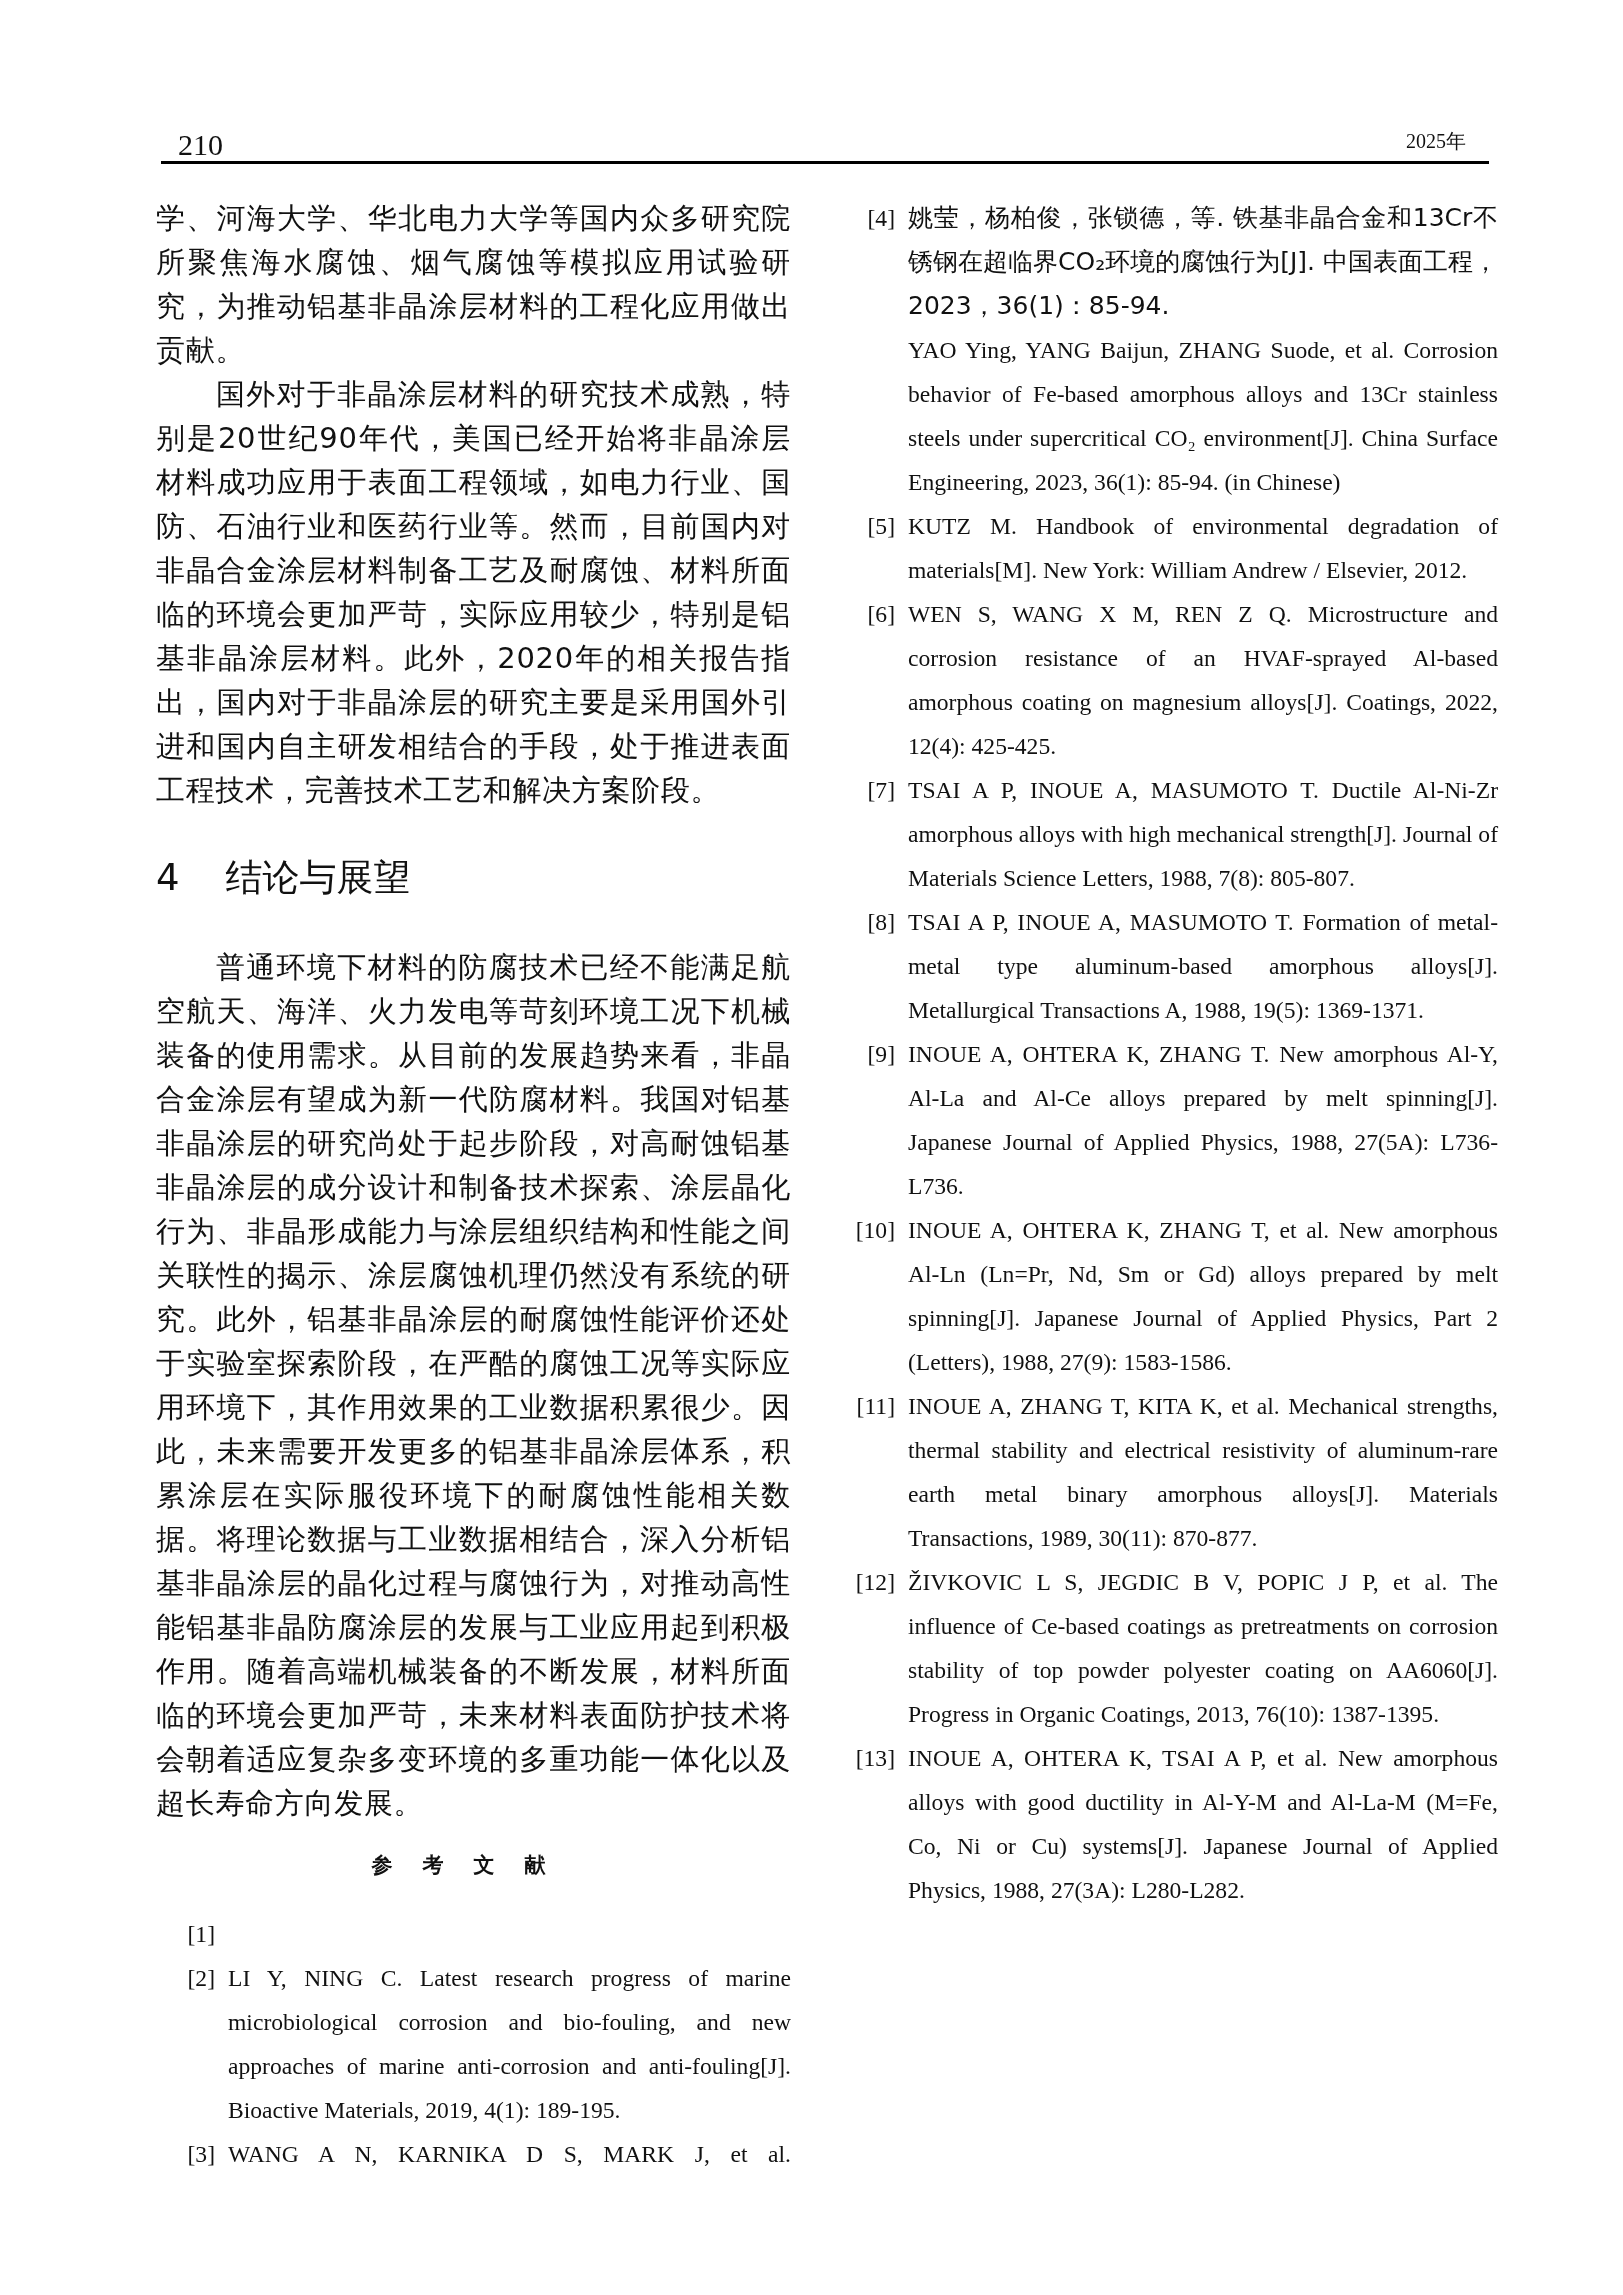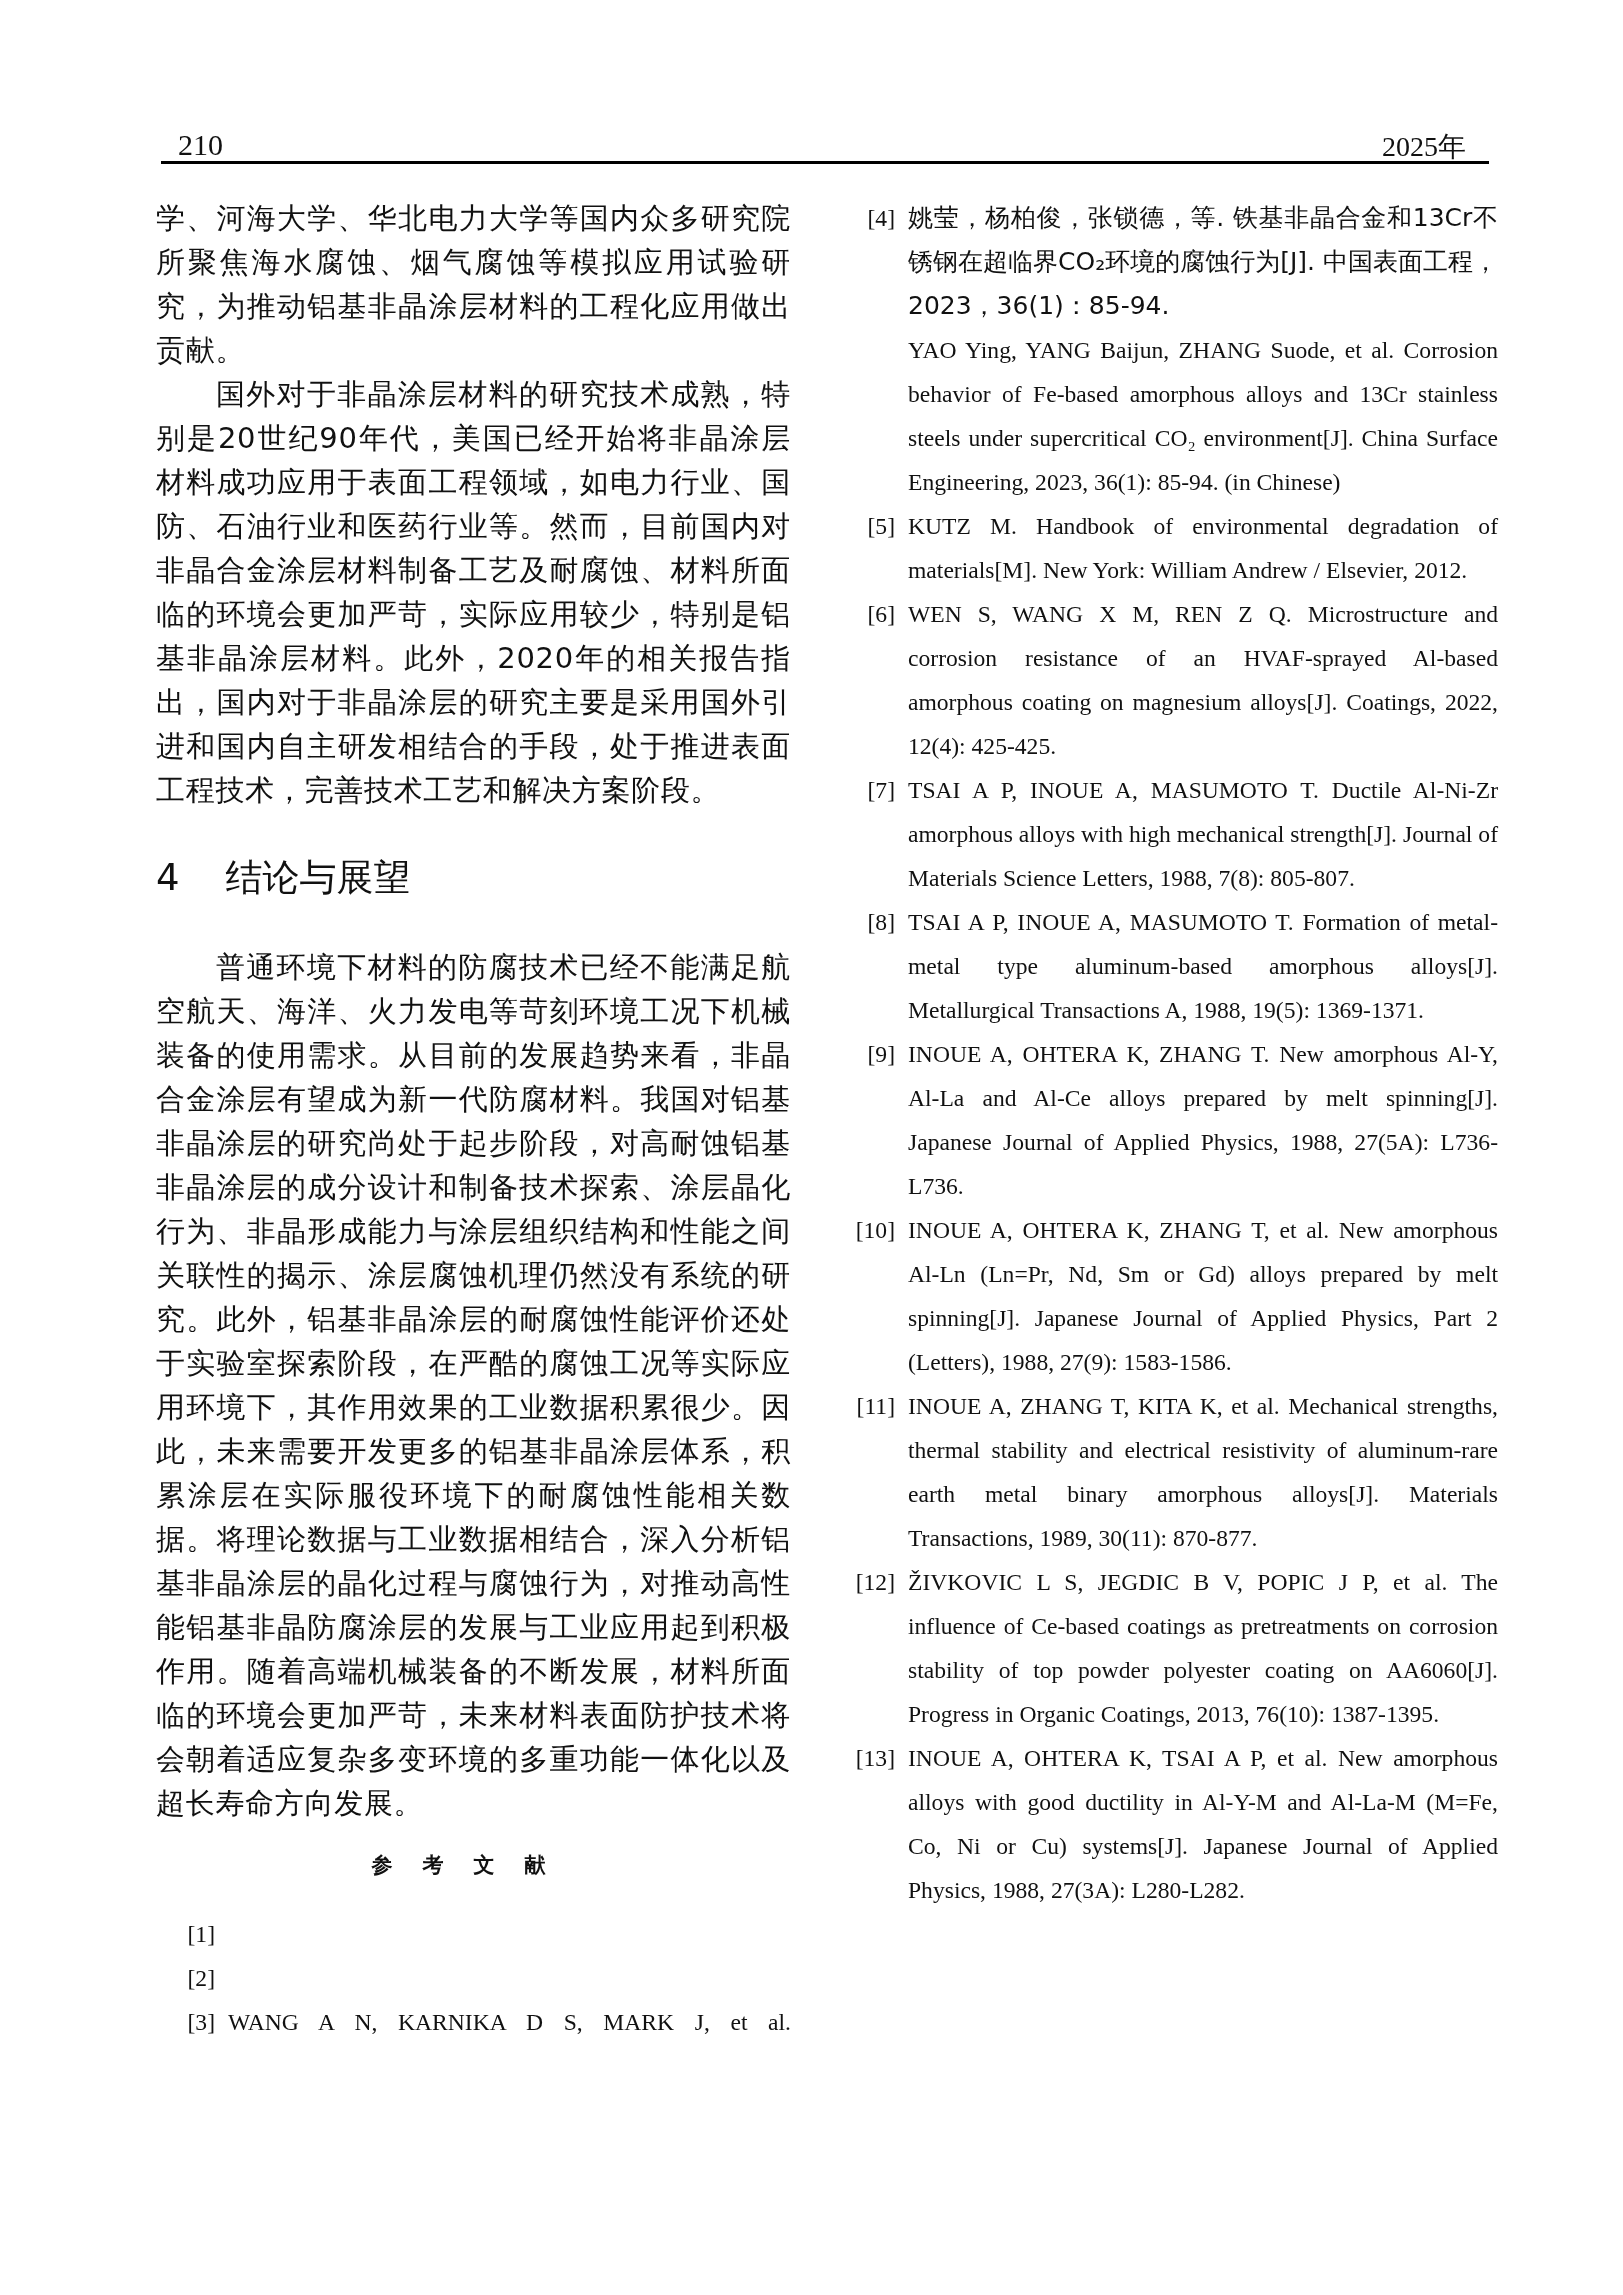--- a/index.html
+++ b/index.html
@@ -6,21 +6,21 @@
   body {
     width: 1623px; height: 2295px; position: relative; overflow: hidden;
     font-family: "Liberation Serif", "DejaVu Serif", serif; color: #111111;
   }
   .header {
     position: absolute; left: 157px; top: 124px; width: 1335px; height: 37px;
   }
   .header .page-no { position: absolute; left: 21px; top: 3.9px; font-size: 30px; }
   .header .journal { position: absolute; left: 0; right: 0; top: 5.2px; text-align: center;
     font-size: 22px; font-weight: bold; letter-spacing: 25px; font-family: "DejaVu Sans", sans-serif; }
-  .header .year { position: absolute; right: 26px; top: 3.9px; font-size: 28px; }
+  .header .year { position: absolute; right: 26px; top: 3.9px; font-size: 20px; }
   .header-rule { position: absolute; left: 161px; top: 161px; width: 1328px; height: 3.3px; background: #000; }
 
   .col { position: absolute; top: 196px; }
   .col-left { left: 156px; width: 635px; }
   .col-right { left: 844px; width: 654px; }
 
   .cn-para {
     font-family: "DejaVu Sans", sans-serif; font-size: 29px; line-height: 44px;
     text-align: justify; margin: 0; letter-spacing: 0.7px;
   }
@@ -63,20 +63,21 @@
 
   <p class="cn-para indent">普通环境下材料的防腐技术已经不能满足航空航天、海洋、火力发电等苛刻环境工况下机械装备的使用需求。从目前的发展趋势来看，非晶合金涂层有望成为新一代防腐材料。我国对铝基非晶涂层的研究尚处于起步阶段，对高耐蚀铝基非晶涂层的成分设计和制备技术探索、涂层晶化行为、非晶形成能力与涂层组织结构和性能之间关联性的揭示、涂层腐蚀机理仍然没有系统的研究。此外，铝基非晶涂层的耐腐蚀性能评价还处于实验室探索阶段，在严酷的腐蚀工况等实际应用环境下，其作用效果的工业数据积累很少。因此，未来需要开发更多的铝基非晶涂层体系，积累涂层在实际服役环境下的耐腐蚀性能相关数据。将理论数据与工业数据相结合，深入分析铝基非晶涂层的晶化过程与腐蚀行为，对推动高性能铝基非晶防腐涂层的发展与工业应用起到积极作用。随着高端机械装备的不断发展，材料所面临的环境会更加严苛，未来材料表面防护技术将会朝着适应复杂多变环境的多重功能一体化以及超长寿命方向发展。</p>
 
   <div class="refs-title">参考文献</div>
 
   <div class="ref">
     <span class="num">[1]</span>
   </div>
   <div class="ref">
     <span class="num">[2]</span>
+    <span class="body">LI Y, NING C. Latest research progress of marine microbiological corrosion and bio-fouling, and new approaches of marine anti-corrosion and anti-fouling[J]. Bioactive Materials, 2019, 4(1): 189-195.</span>
   </div>
   <div class="ref">
     <span class="num">[3]</span>
     <span class="body" style="text-align-last: justify;">WANG A N, KARNIKA D S, MARK J, et al.</span>
   </div>
 </div>
 
 <div class="col col-right">
 
   <div class="ref">

